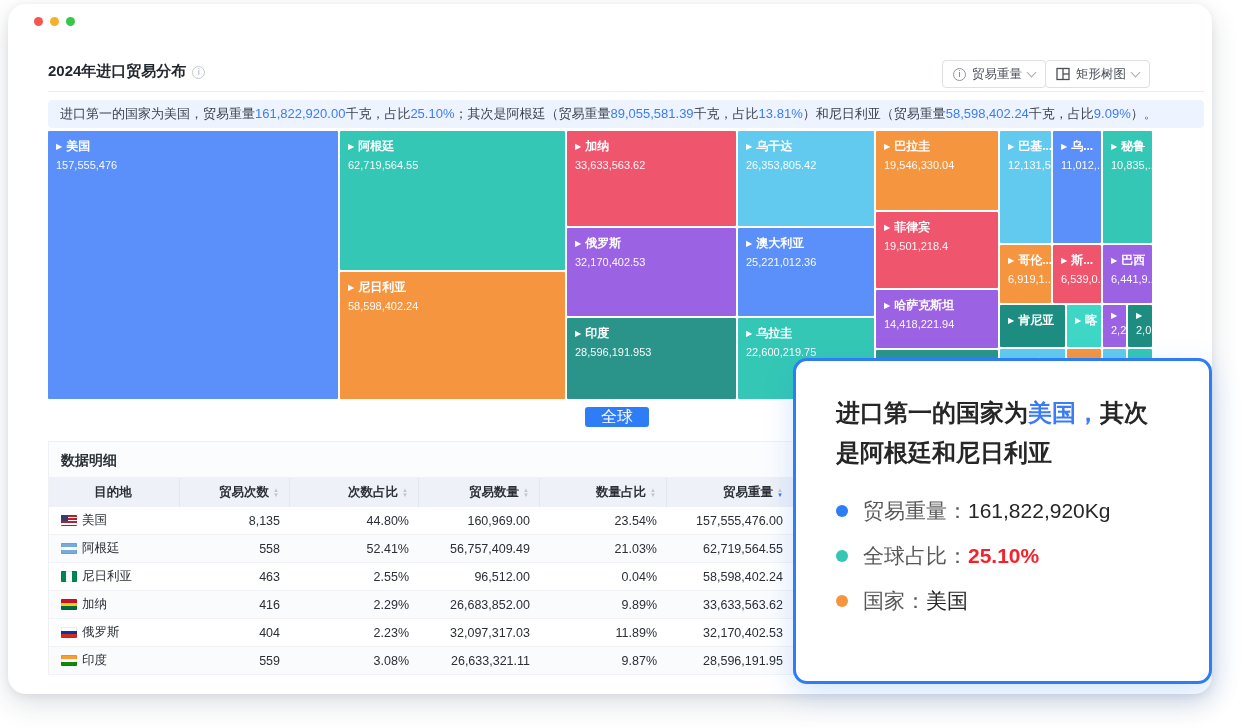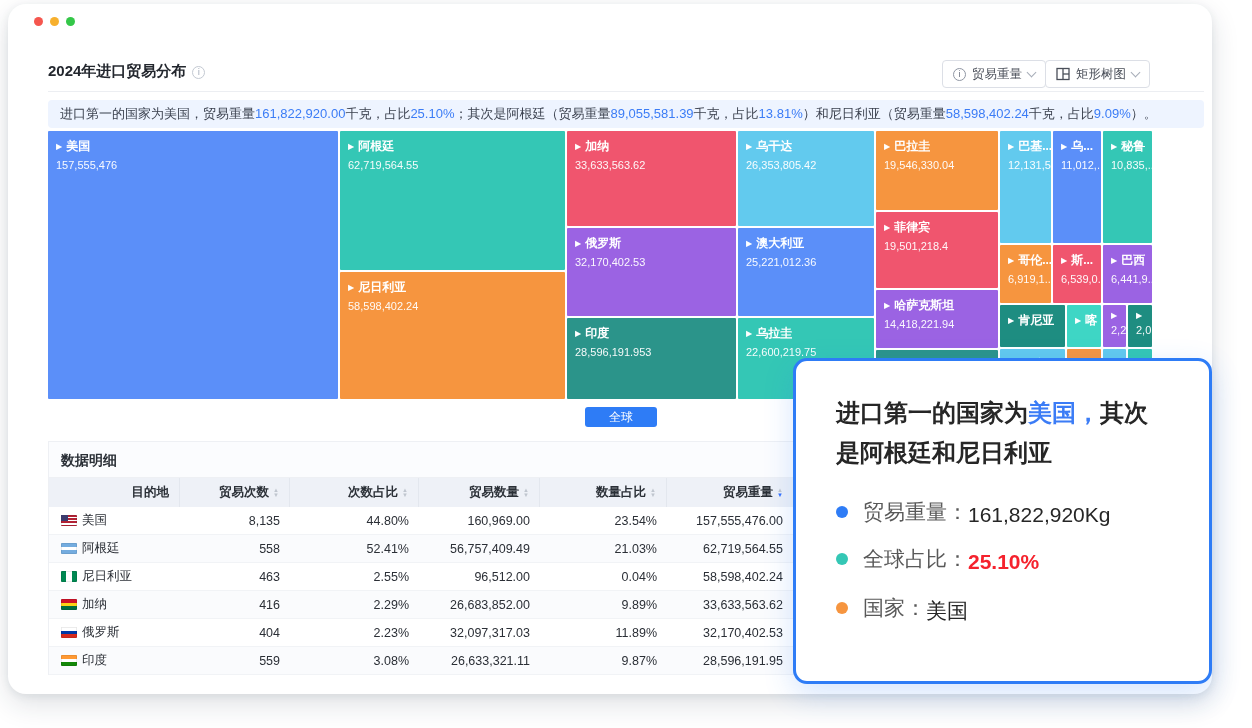--- a/index.html
+++ b/index.html
@@ -32,31 +32,31 @@
     border-radius:4px; font-size:13px; line-height:28px; padding:0 12px; white-space:nowrap; overflow:hidden; }
   .seg-dark { color:#3c4250; }
   .seg-blue { color:#3b7cf6; }
 
   .treemap { position:absolute; left:48px; top:131px; width:1104px; height:268px; }
   .tm-cell { position:absolute; border-radius:1px; overflow:hidden; padding:7px 8px; cursor:pointer; }
   .tm-name { color:#fff; font-size:12px; font-weight:700; white-space:nowrap; display:flex; align-items:center; gap:4px; }
   .tm-arrow { font-size:8px; line-height:1; }
   .tm-value { color:#fff; font-size:11px; margin-top:4px; white-space:nowrap; opacity:.95; }
 
-  .root-badge { position:absolute; left:585px; top:407px; height:20px; padding:0 24px; background:#2e7cf6;
-    color:#fff; font-size:12px; line-height:20px; border-radius:3px; }
+  .root-badge { position:absolute; left:585px; top:407px; height:20px; padding:0 16px; background:#2e7cf6;
+    color:#fff; font-size:16px; line-height:20px; border-radius:3px; }
 
   .table-box { position:absolute; left:48px; top:441px; width:746px; height:234px;
     border:1px solid #eef0f4; border-bottom:none; background:#fff; }
   .table-title { height:36px; line-height:36px; padding-left:12px; font-size:14px; font-weight:700;
     color:#2a2f36; background:#fbfcfe; border-bottom:1px solid #eef0f4; }
   .thead { display:flex; height:29px; background:#eef1f7; }
   .th { display:flex; align-items:center; justify-content:flex-end; padding:0 10px 0 8px; font-size:12.5px;
     font-weight:700; color:#2a2f36; border-right:1px solid #e3e7ee; cursor:pointer; }
-  .th.first { justify-content:flex-end; padding-left:8px; }
+  .th.first { justify-content:center; padding-left:8px; }
   .th:last-child { border-right:none; }
   .sort { display:flex; flex-direction:column; margin-left:4px; line-height:0; }
   .sort i { font-style:normal; font-size:6px; color:#c0c6cf; line-height:5px; }
   .sort i.act { color:#3370ff; }
   .tr { display:flex; height:28px; border-bottom:1px solid #f1f3f6; background:#fff; }
   .tr.alt { background:#fafbfd; }
   .td { display:flex; align-items:center; justify-content:flex-end; padding:0 10px 0 8px; font-size:12.5px;
     color:#2b2f36; }
   .td.first { justify-content:flex-start; padding-left:12px; gap:5px; }
   .flag { width:16px; height:11px; border-radius:1px; display:inline-block; position:relative;
@@ -71,21 +71,21 @@
 
   .tooltip { position:absolute; left:793px; top:358px; width:419px; height:326px; background:#fff;
     border:3px solid #2e7cf6; border-radius:14px; padding:32px 38px 0 40px;
     box-shadow:0 10px 30px rgba(46,124,246,.20); z-index:10; }
   .tt-title { font-size:24px; font-weight:600; color:#262626; line-height:40px; }
   .tt-title .blue { color:#3b7cf6; }
   .tt-items { margin-top:24px; display:flex; flex-direction:column; gap:17px; }
   .tt-item { display:flex; align-items:center; font-size:21px; }
   .tt-dot { width:12px; height:12px; border-radius:50%; margin-right:15px; flex:none; }
   .tt-label { color:#595959; }
-  .tt-value { color:#262626; font-weight:500;margin-top:6px; }
+  .tt-value { color:#262626; font-weight:500; }
   .tt-value.red { color:#f5222d; font-weight:600; }
 </style>
 </head>
 <body>
 
 <div class="app-card"></div>
 
 <span class="dot" style="left: 34px; background: rgb(245, 86, 78);"></span>
 <span class="dot" style="left: 50px; background: rgb(247, 176, 46);"></span>
 <span class="dot" style="left: 66px; background: rgb(52, 199, 72);"></span>

